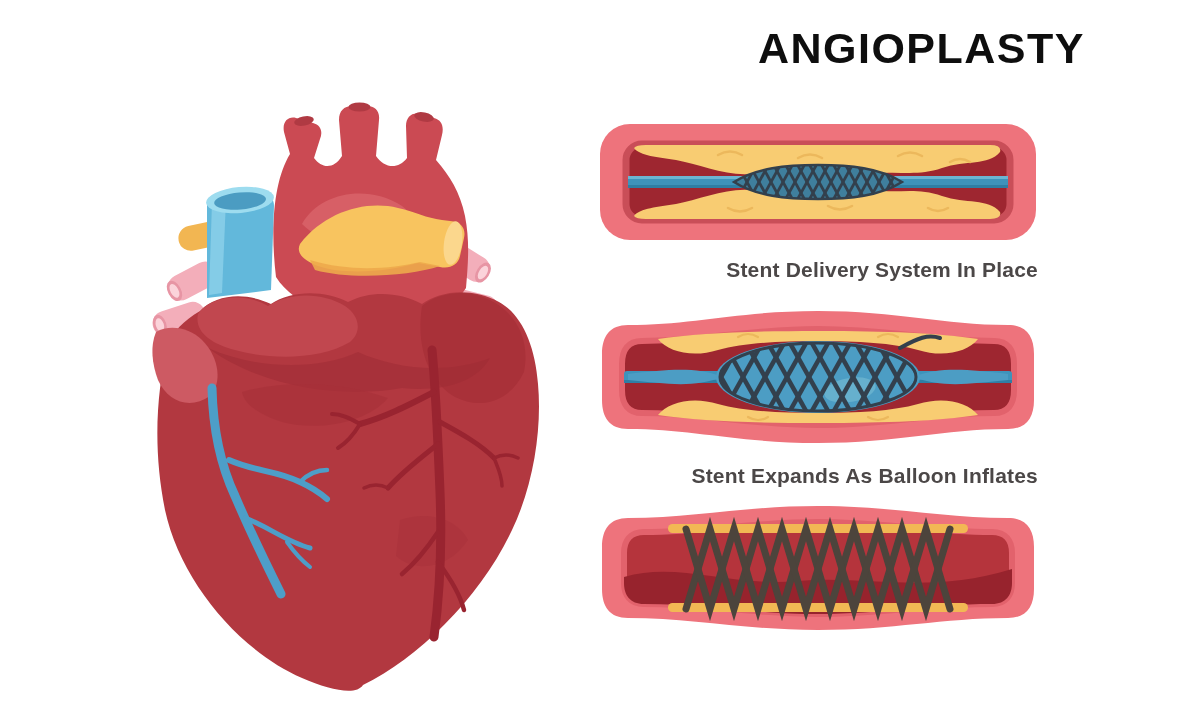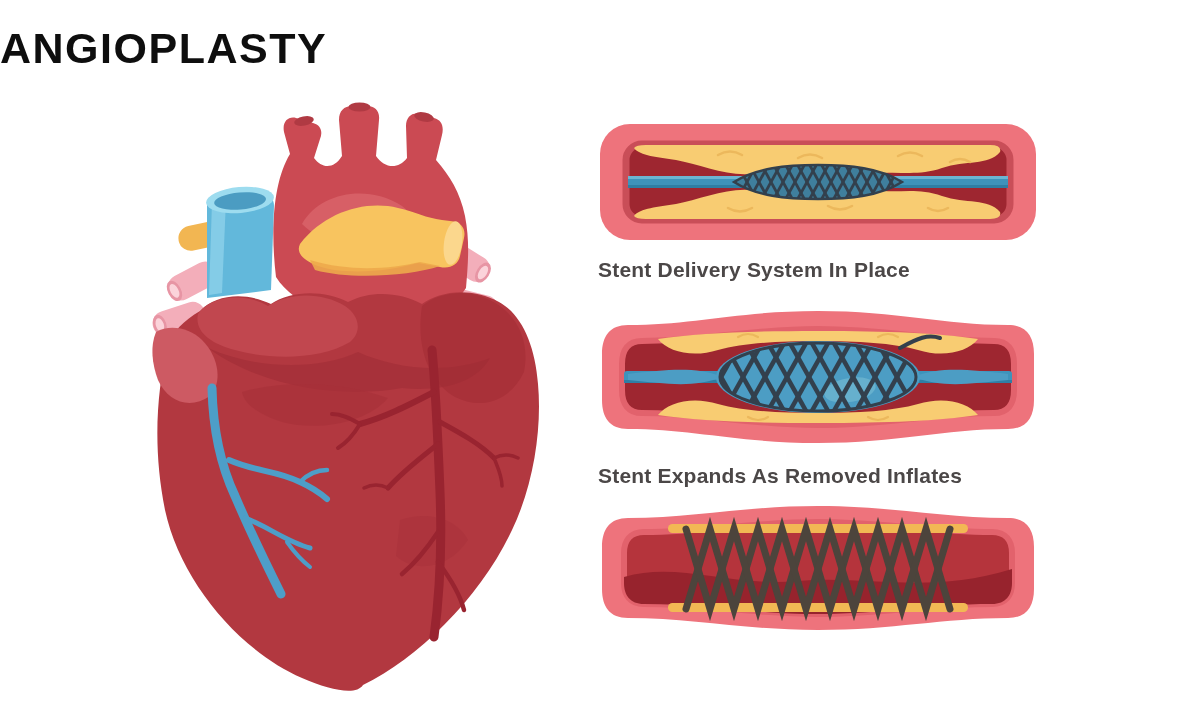--- a/index.html
+++ b/index.html
@@ -1,31 +1,31 @@
 <!DOCTYPE html>
 <html><head>
 <meta charset="utf-8">
 <style>
   html,body{margin:0;padding:0;}
   body{
     width:1200px;height:727px;position:relative;overflow:hidden;
     background:#ffffff;font-family:"Liberation Sans",sans-serif;
   }
   .title{
-    position:absolute;top:24px;left:0;width:1085px;text-align:left;
+    position:absolute;top:24px;left:0;width:1085px;text-align:right;
     font-size:43px;font-weight:bold;letter-spacing:1.5px;color:#0e0e0e;
   }
   .heart-wrap{position:absolute;left:150px;top:92px;width:425px;height:615px;}
   .stages{position:absolute;left:598px;top:0;width:440px;height:727px;}
   .stage-svg{position:absolute;left:0;display:block;}
   .svg1{top:122px;}
   .svg2{top:306px;}
   .svg3{top:497px;}
   .stage-caption{
-    position:absolute;left:0;width:440px;text-align:left;
+    position:absolute;left:0;width:440px;text-align:right;
     font-size:21px;font-weight:bold;color:#4b4747;letter-spacing:0.2px;
   }
   .cap1{top:258px;}
   .cap2{top:464px;}
   .cap3{top:657px;}
 </style>
 </head>
 <body>
 
 <div class="title">ANGIOPLASTY</div>
@@ -234,21 +234,21 @@
           <path d="M210,30 L256,112"></path>
           <path d="M232,30 L278,112"></path>
           <path d="M254,30 L300,112"></path>
           <path d="M276,30 L322,112"></path>
           <path d="M298,30 L344,112"></path>
       </g>
       <path fill="none" stroke-width="4" stroke-linecap="round" d="M 302,42 C 320,32 330,28 342,32" stroke="#33404d"></path>
       <ellipse fill="none" stroke-width="3" cx="220" cy="71" rx="98" ry="34" stroke="#33404d"></ellipse>
     </g>
   </svg>
-  <div class="stage-caption cap2">Stent Expands As Removed Inflates</div>
+  <div class="stage-caption cap2">Stent Expands As Balloon Inflates</div>
 
   <svg class="stage-svg svg3" width="440" height="142" viewBox="0 0 440 142">
     <path d="M 30,21 C 95,21 145,9 220,9 C 295,9 345,21 410,21 C 428,21 436,32 436,50 L 436,92 C 436,110 428,121 410,121 C 345,121 295,133 220,133 C 145,133 95,121 30,121 C 12,121 4,110 4,92 L 4,50 C 4,32 12,21 30,21 Z" fill="#ee737c"></path>
     <path stroke="#e2626c" stroke-width="6" d="M 46,35 C 110,35 155,25 220,25 C 285,25 330,35 394,35 C 408,35 414,44 414,56 L 414,86 C 414,98 408,107 394,107 C 330,107 285,117 220,117 C 155,117 110,107 46,107 C 32,107 26,98 26,86 L 26,56 C 26,44 32,35 46,35 Z" fill="#b5343c"></path>
     <path d="M 26,80 C 80,64 130,90 200,84 C 270,78 330,98 414,72 L 414,86 C 414,98 408,107 394,107 C 330,107 285,117 220,117 C 155,117 110,107 46,107 C 32,107 26,98 26,86 Z" fill="#97232d"></path>
     <g fill="#f2b854">
       <rect x="70" y="27" width="300" height="9" rx="4.5"></rect>
       <rect x="70" y="106" width="300" height="9" rx="4.5"></rect>
     </g>
     <g fill="none" stroke-width="7" stroke-linecap="round" stroke="#4c443c">

